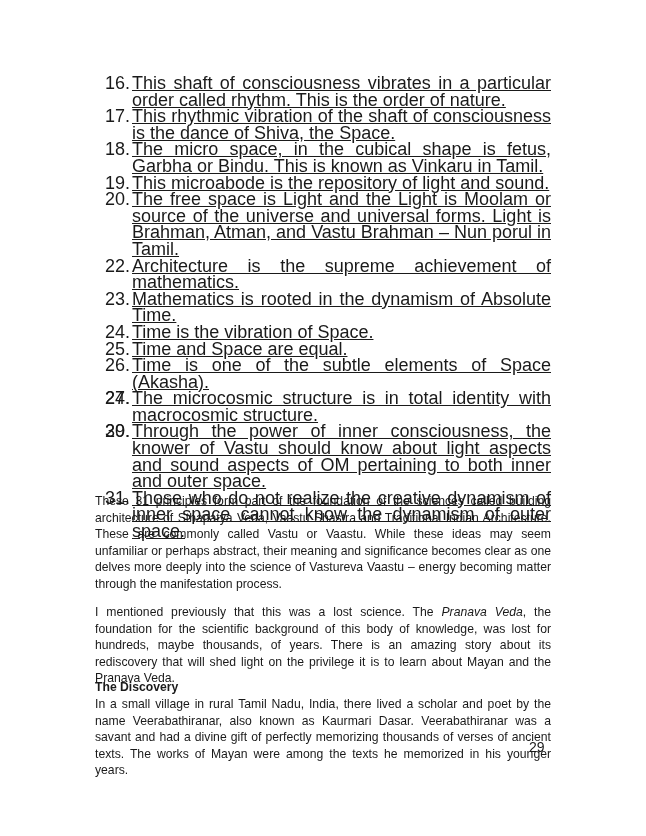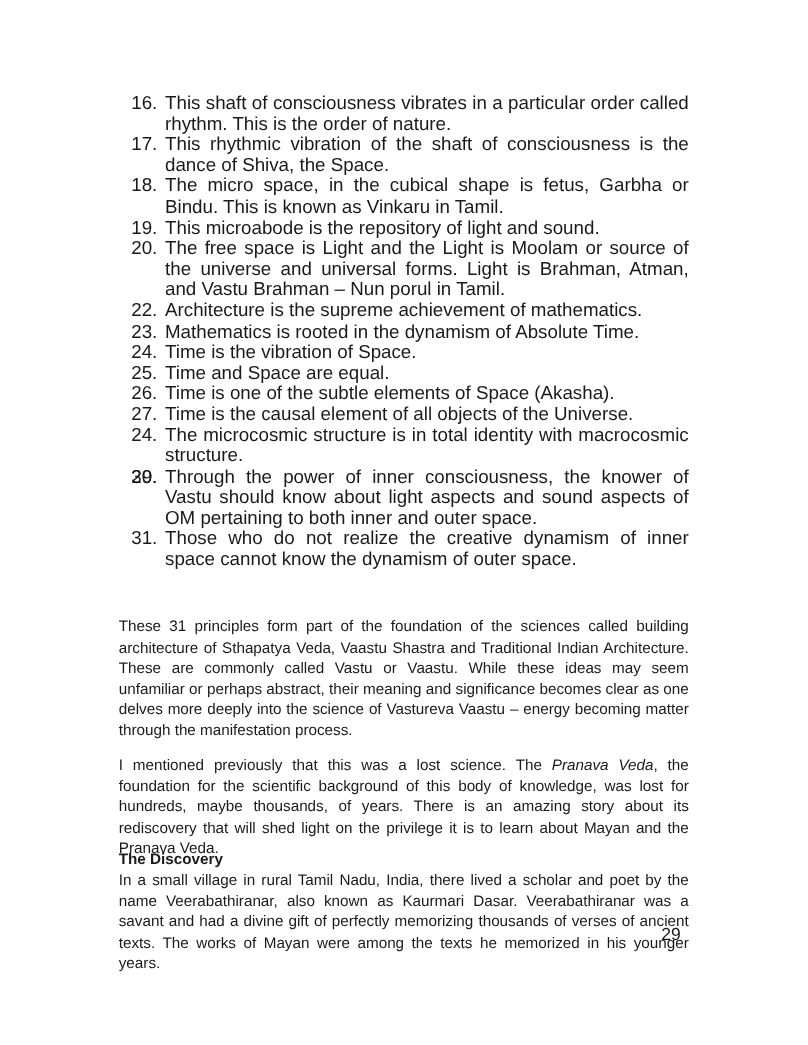--- a/index.html
+++ b/index.html
@@ -1,20 +1,20 @@
 <!DOCTYPE html>
 <html><head>
 <meta charset="utf-8">
 <style>
   html, body { margin: 0; padding: 0; background: #ffffff; }
   body { width: 646px; height: 836px; position: relative; overflow: hidden;
          font-family: "Liberation Sans", "DejaVu Sans", sans-serif; color: #1a1a1a; }
   .page { position: absolute; left: 0; top: 0; width: 646px; height: 836px; background: #fff; }
   .list { position: absolute; left: 105px; top: 75px; width: 446px; margin: 0; padding: 0; list-style: none; }
-  .list li { position: relative; padding-left: 27px; font-size: 15px; line-height: 16.6px; text-align: justify; }
+  .list li { position: relative; padding-left: 27px; font-size: 18px; line-height: 16.6px; text-align: justify; text-decoration: underline; }
   .list li .num { position: absolute; left: 0; top: 0; }
   .para { position: absolute; left: 95px; width: 456px; font-size: 12.2px; line-height: 16.6px; text-align: justify; margin: 0; }
   .heading { position: absolute; left: 95px; top: 679px; font-size: 12.2px; font-weight: bold; line-height: 16.6px; margin: 0; }
   .pagenum { position: absolute; left: 529px; top: 739px; font-size: 14px; }
   em { }
 </style>
 </head>
 <body>
 
 <div class="page">
@@ -22,21 +22,21 @@
     <li><span class="num">16.</span><span>This shaft of consciousness vibrates in a particular order called rhythm.  This is the order of nature.</span></li>
     <li><span class="num">17.</span><span>This rhythmic vibration of the shaft of consciousness is the dance of Shiva, the Space.</span></li>
     <li><span class="num">18.</span><span>The micro space, in the cubical shape is fetus, Garbha or Bindu.  This is known as Vinkaru in Tamil.</span></li>
     <li><span class="num">19.</span><span>This microabode is the repository of light and sound.</span></li>
     <li><span class="num">20.</span><span>The free space is Light and the Light is Moolam or source of the universe and universal forms.  Light is Brahman, Atman, and Vastu Brahman – Nun porul in Tamil.</span></li>
     <li><span class="num">22.</span><span>Architecture is the supreme achievement of mathematics.</span></li>
     <li><span class="num">23.</span><span>Mathematics is rooted in the dynamism of Absolute Time.</span></li>
     <li><span class="num">24.</span><span>Time is the vibration of Space.</span></li>
     <li><span class="num">25.</span><span>Time and Space are equal.</span></li>
     <li><span class="num">26.</span><span>Time is one of the subtle elements of Space (Akasha).</span></li>
-    <li><span class="num">27.</span><span>Time is the causal element of all objects of the Universe.</span></li>
+    <li><span class="num">27.</span></li>
     <li><span class="num">24.</span><span>The microcosmic structure is in total identity with macrocosmic structure.</span></li>
     <li><span class="num">29.</span></li>
     <li><span class="num">30.</span><span>Through the power of inner consciousness, the knower of Vastu should know about light aspects and sound aspects of OM pertaining to both inner and outer space.</span></li>
     <li><span class="num">31.</span><span>Those who do not realize the creative dynamism of inner space cannot know the dynamism of outer space.</span></li>
   </ol>
 
   <p class="para" style="top:493px;">These 31 principles form part of the foundation of the sciences called building architecture of Sthapatya Veda, Vaastu Shastra and Traditional Indian Architecture. These are commonly called Vastu or Vaastu.  While these ideas may seem unfamiliar or perhaps abstract, their meaning and significance becomes clear as one delves more deeply into the science of Vastureva Vaastu – energy becoming matter through the manifestation process.</p>
 
   <p class="para" style="top:604px;"><span>I mentioned previously that this was a lost science. The </span><em>Pranava Veda</em><span>, the foundation for the scientific background of this body of knowledge, was lost for hundreds, maybe thousands, of years.  There is an amazing story about its rediscovery that will shed light on the privilege it is to learn about Mayan and the Pranava Veda.</span></p>
 

